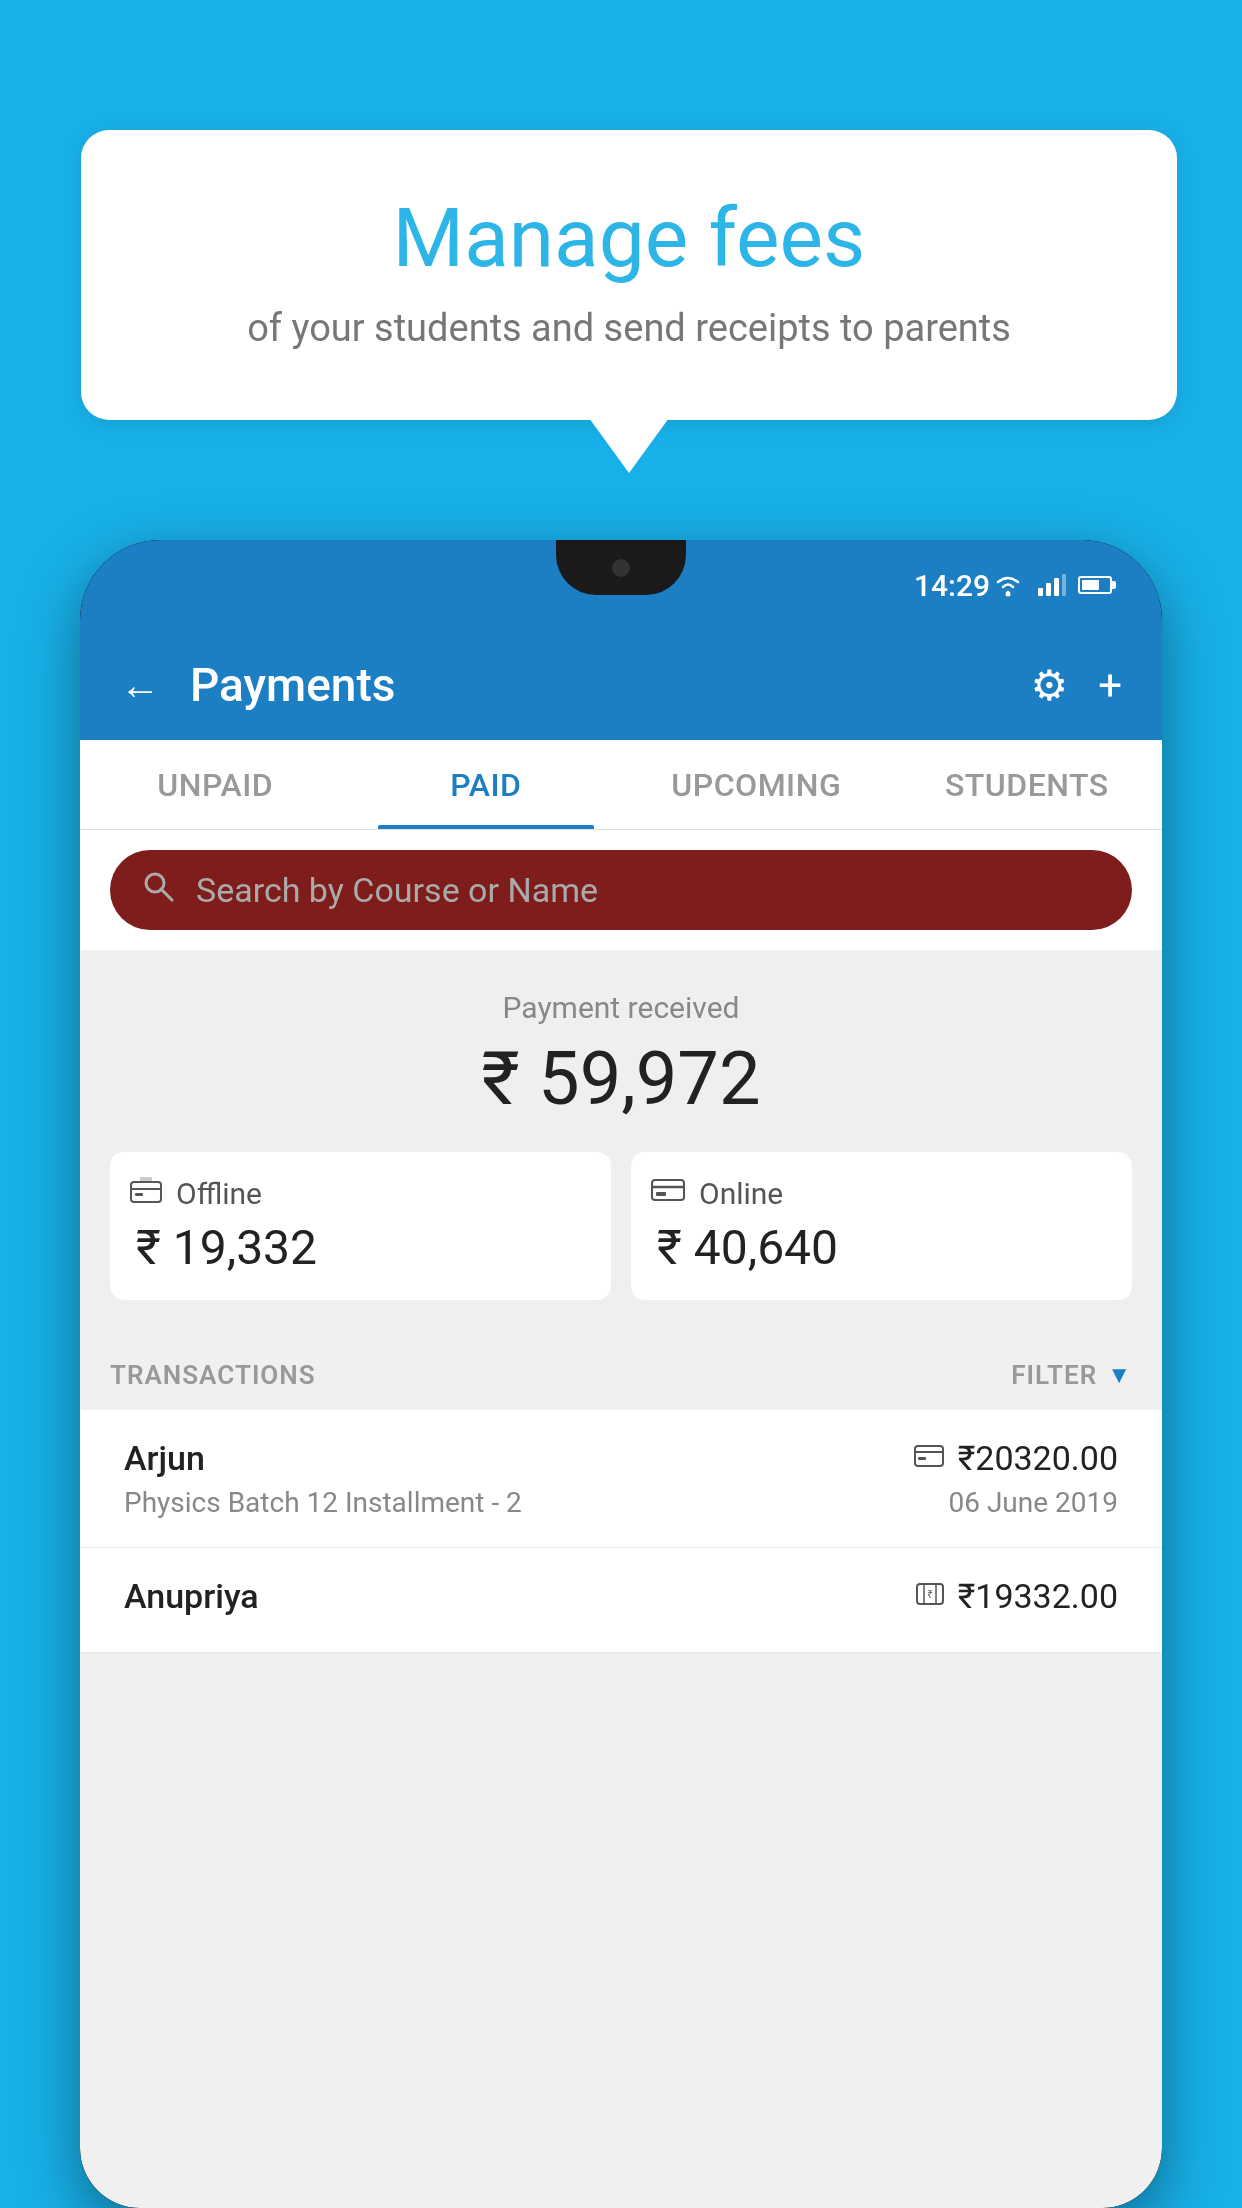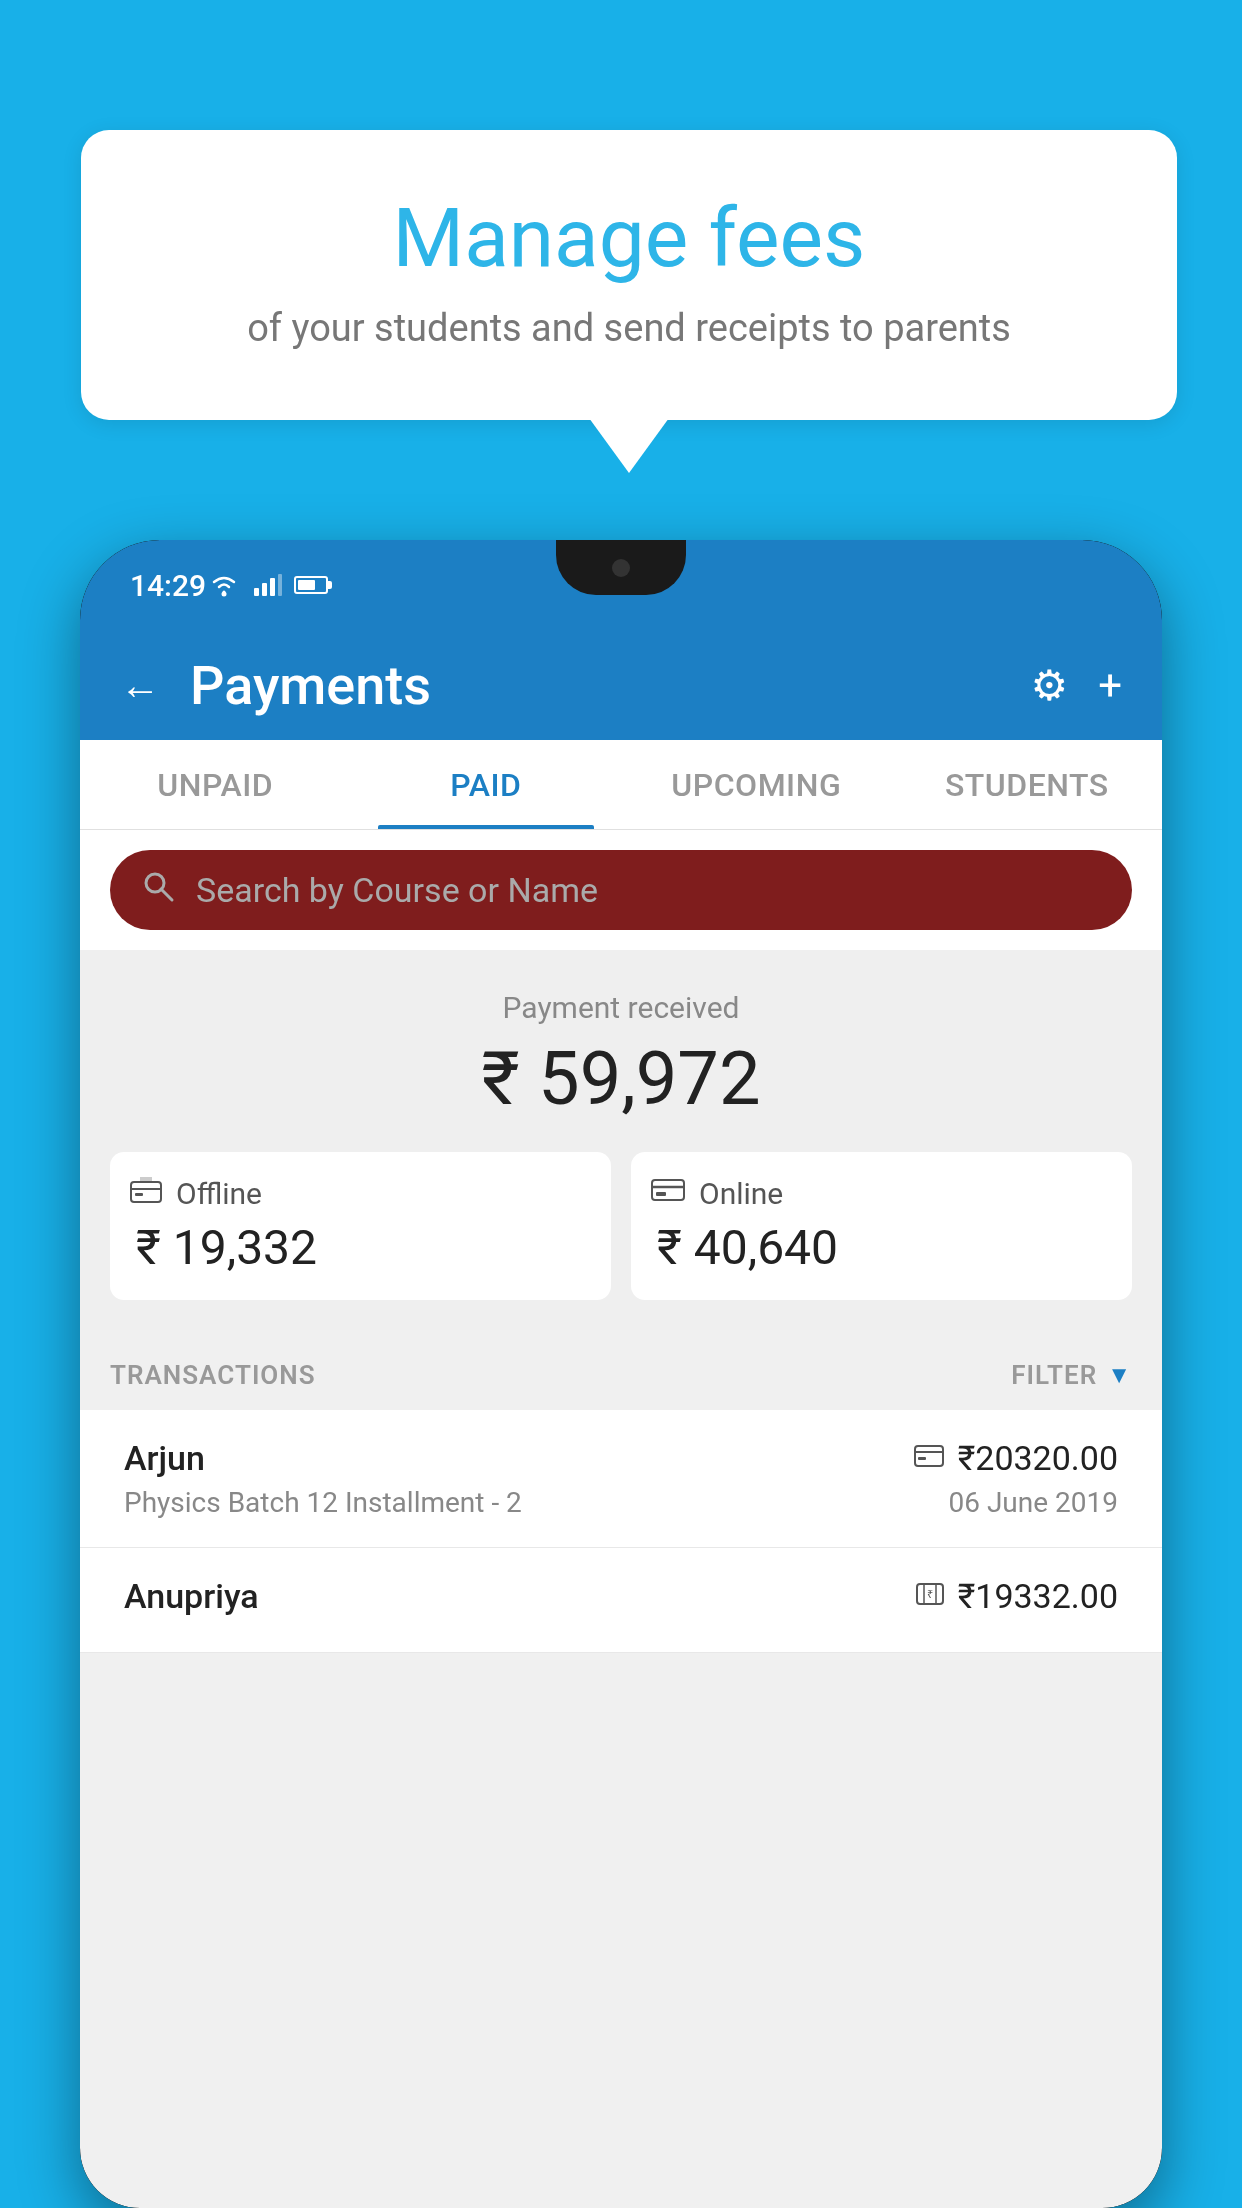--- a/index.html
+++ b/index.html
@@ -67,21 +67,21 @@
       overflow: hidden;
       box-shadow: 0 20px 60px rgba(0,0,0,0.4);
     }
 
     
     .phone-notch-bar {
       background: #1c7fc4;
       height: 90px;
       display: flex;
       align-items: center;
-      justify-content: flex-start;
+      justify-content: flex-end;
       padding: 13px 50px;
       position: relative;
     }
 
     .phone-time {
       font-size: 30px;
       color: white;
       font-weight: 500;
     }
 
@@ -153,21 +153,21 @@
     }
 
     .back-arrow {
       color: white;
       font-size: 40px;
       cursor: pointer;
     }
 
     .header-title {
       color: white;
-      font-size: 54px;
+      font-size: 46px;
       font-weight: 500;
       flex: 1;
     }
 
     .header-icons {
       display: flex;
       align-items: center;
       gap: 30px;
     }
 

